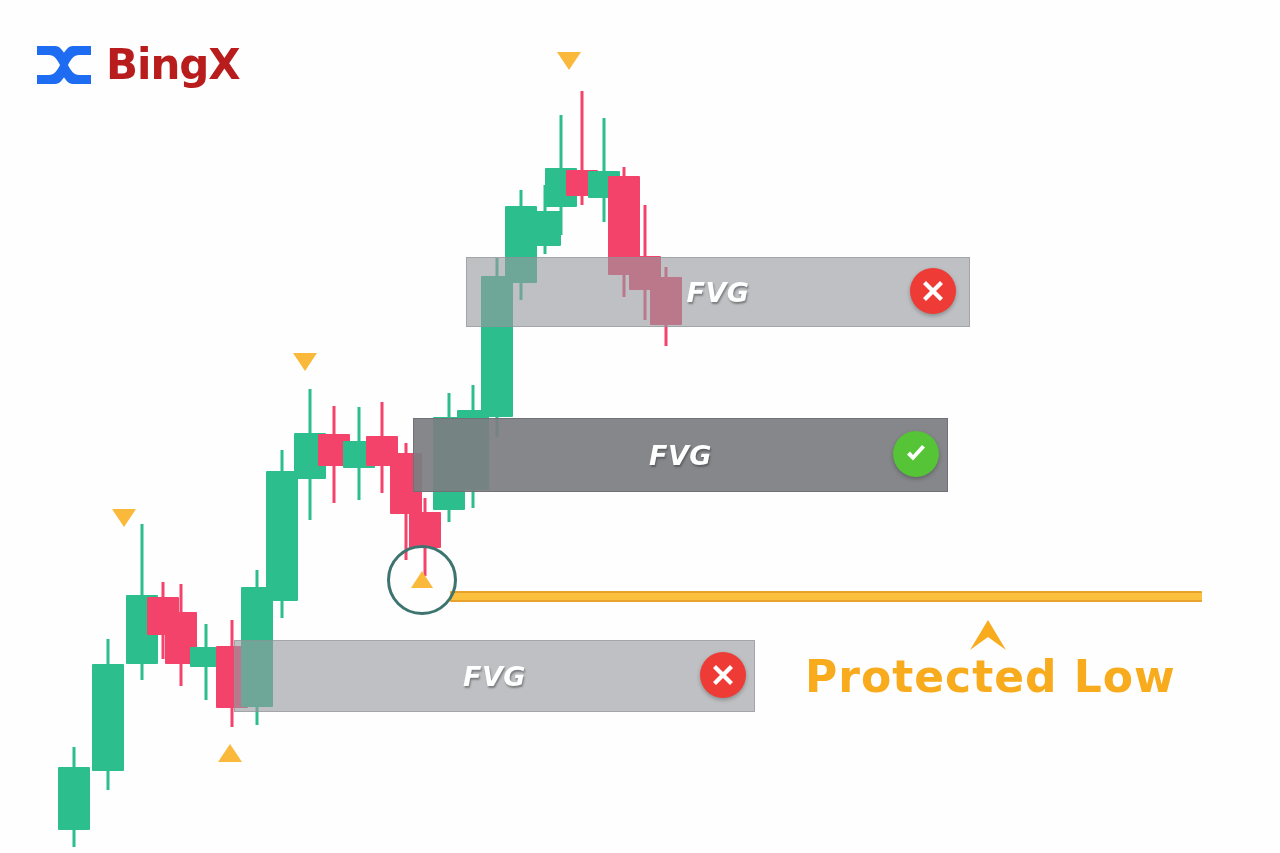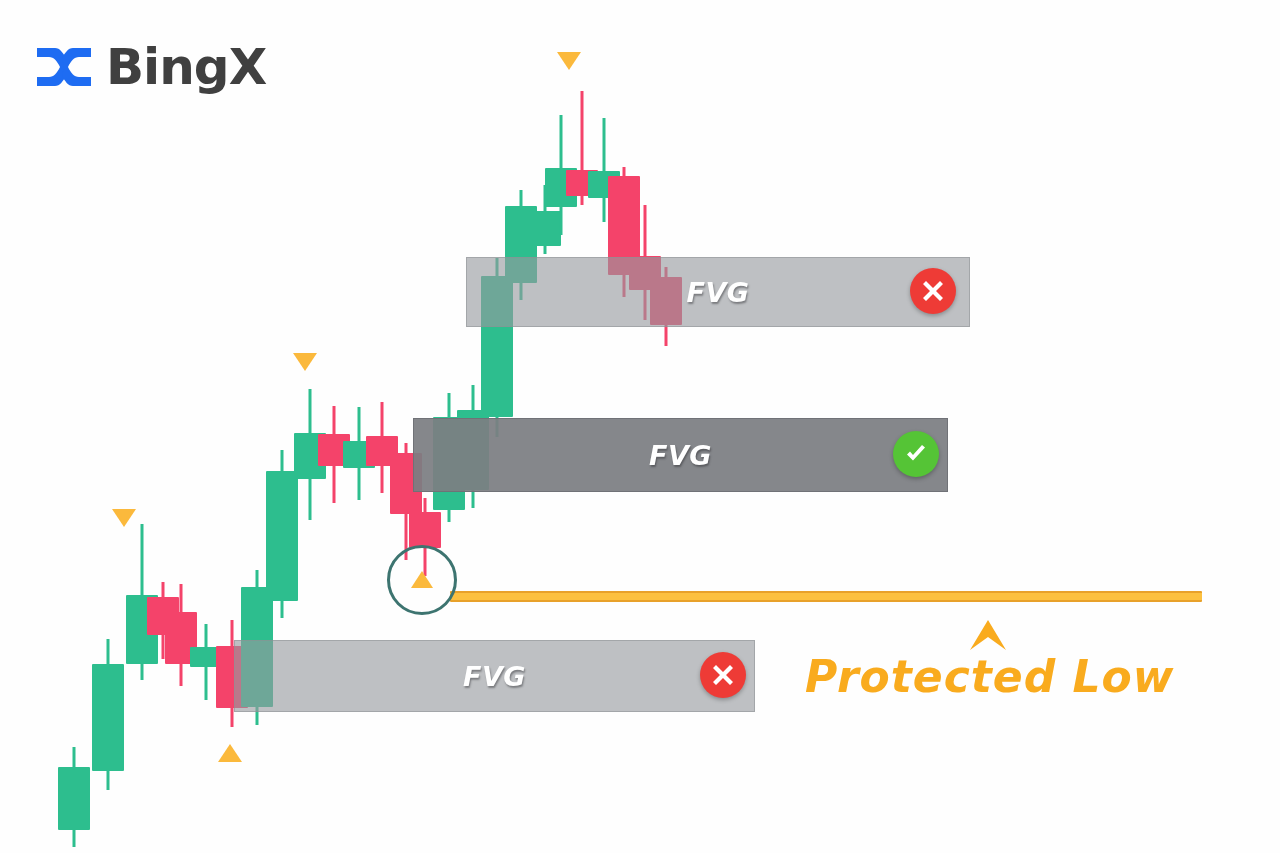--- a/index.html
+++ b/index.html
@@ -23,23 +23,23 @@
     position: absolute;
     left: 36px;
     top: 42px;
     display: flex;
     align-items: center;
     gap: 14px;
   }
   #logo-mark { width: 56px; height: 46px; display: block; }
   #logo-text {
     font-family: "DejaVu Sans", sans-serif;
-    font-size: 50px;
+    font-size: 42px;
     font-weight: bold;
-    color: #404040;
+    color: #b91c1c;
     letter-spacing: -1px;
     line-height: 1;
   }
 
   
   #plot {
     position: absolute;
     left: 0;
     top: 0;
     width: 1280px;
@@ -155,21 +155,20 @@
     position: absolute;
     left: 805px;
     top: 655px;
     width: 360px;
     text-align: center;
   }
   #protected-text {
     font-family: "DejaVu Sans", sans-serif;
     font-size: 44px;
     font-weight: bold;
-    font-style: italic;
     color: #f9ab1e;
     letter-spacing: 1px;
     line-height: 1;
     white-space: nowrap;
   }
   #protected-arrow {
     position: absolute;
     left: 968px;
     top: 620px;
     width: 40px;

